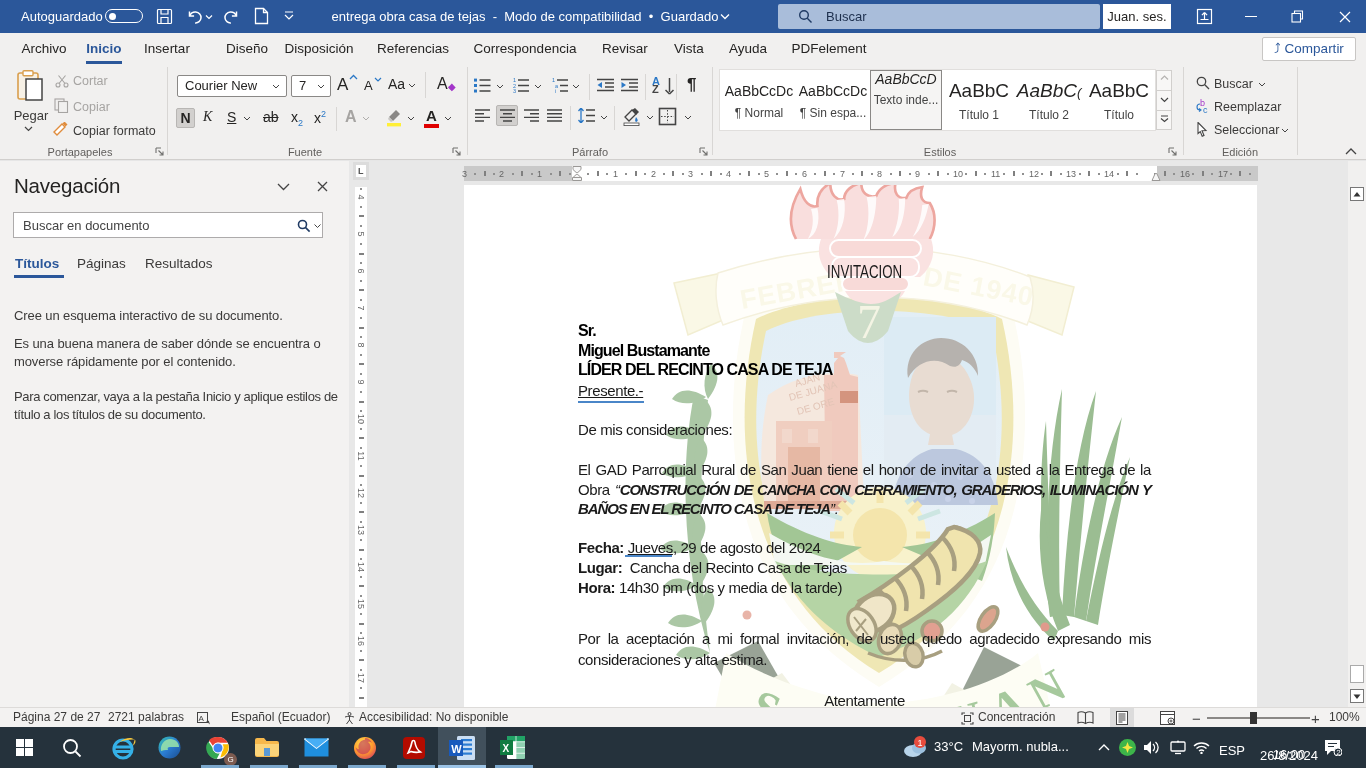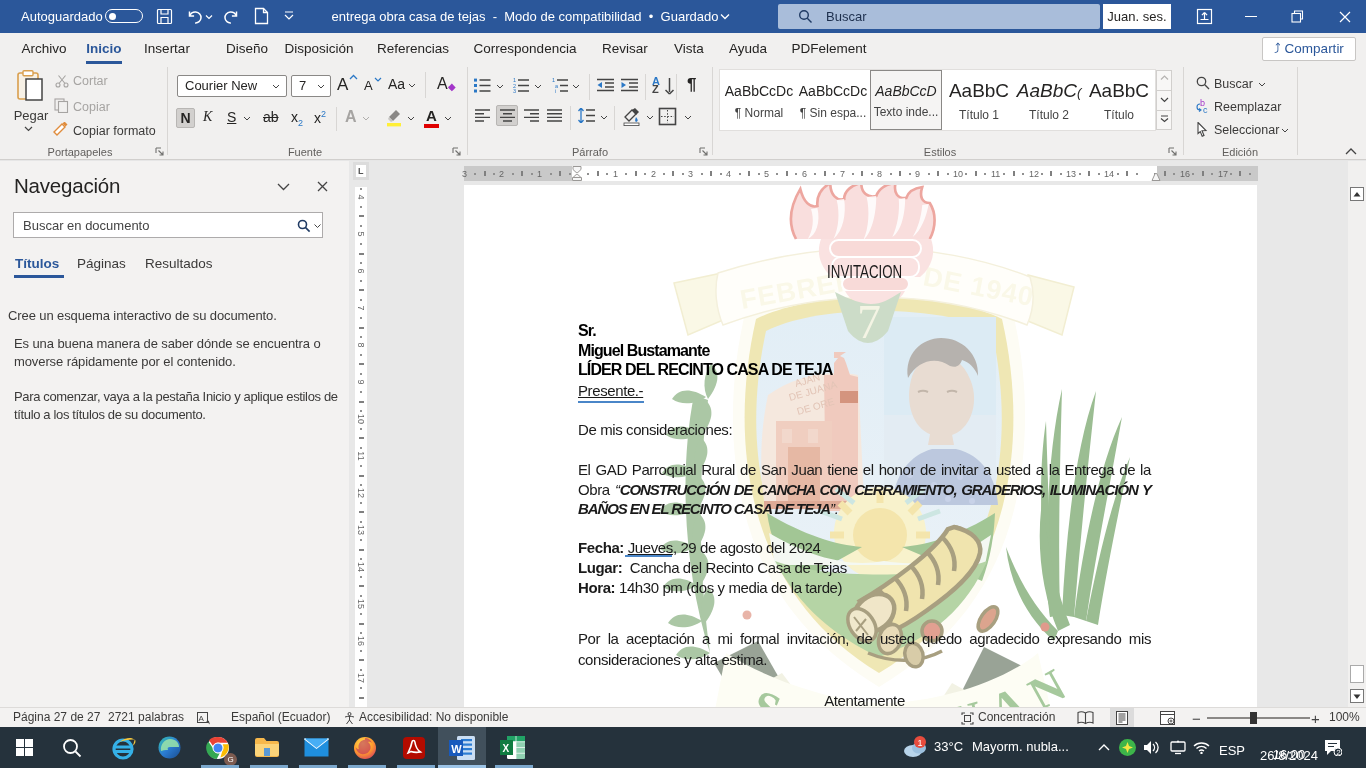--- a/index.html
+++ b/index.html
@@ -361,21 +361,21 @@
 
   <div class="abs" style="left:722px;top:8px;width:74px;height:56px;">
     <div style="font-size:14px;color:#252423;text-align:center;margin-top:11px;">AaBbCcDc</div>
     <div style="font-size:12px;color:#444;text-align:center;margin-top:7px;">¶ Normal</div>
   </div>
   <div class="abs" style="left:796px;top:8px;width:74px;height:56px;">
     <div style="font-size:14px;color:#252423;text-align:center;margin-top:11px;">AaBbCcDc</div>
     <div style="font-size:12px;color:#444;text-align:center;margin-top:7px;">¶ Sin espa...</div>
   </div>
   <div class="abs" style="left:870px;top:6px;width:72px;height:60px;border:1px solid #8a8886;background:#f5f4f3;">
-    <div style="font-size:14px;color:#252423;text-align:center;margin-top:12px;font-style:italic;">AaBbCcD</div>
+    <div style="font-size:14px;color:#252423;text-align:center;font-style:italic;">AaBbCcD</div>
     <div style="font-size:12px;color:#444;text-align:center;margin-top:6px;">Texto inde...</div>
   </div>
   <div class="abs" style="left:944px;top:8px;width:70px;height:56px;">
     <div style="font-size:19px;color:#252423;text-align:center;margin-top:8px;">AaBbC</div>
     <div style="font-size:12px;color:#444;text-align:center;margin-top:6px;">Título 1</div>
   </div>
   <div class="abs" style="left:1014px;top:8px;width:70px;height:56px;">
     <div style="font-size:19px;color:#252423;text-align:center;margin-top:8px;font-style:italic;">AaBbC<span style="font-size:13px;">(</span></div>
     <div style="font-size:12px;color:#444;text-align:center;margin-top:6px;">Título 2</div>
   </div>
@@ -447,21 +447,21 @@
             <path d="M8.6 8.6 L12.6 12.6" stroke="#1f3a63" stroke-width="1.6"></path>
           </svg>
     <svg class="abs" style="left:300px;top:11px" width="7" height="5" viewBox="0 0 7 5">
             <path d="M0.5 0.5 L3.5 3.5 L6.5 0.5" fill="none" stroke="#444" stroke-width="1"></path>
           </svg>
   </div>
   <div class="abs" style="left:15px;top:95px;font-size:13.5px;color:#2b579a;font-weight:bold;">Títulos</div>
   <div class="abs" style="left:14px;top:114px;width:50px;height:3px;background:#2b579a;"></div>
   <div class="abs" style="left:77px;top:95px;font-size:13.5px;color:#3b3a39;">Páginas</div>
   <div class="abs" style="left:145px;top:95px;font-size:13.5px;color:#3b3a39;">Resultados</div>
-  <div class="abs" style="left:8px;top:146px;font-size:13px;color:#3b3a39;line-height:17.5px;letter-spacing:-0.1px;white-space:nowrap;">Cree un esquema interactivo de su documento.</div>
+  <div class="abs" style="left:14px;top:146px;font-size:13px;color:#3b3a39;line-height:17.5px;letter-spacing:-0.1px;white-space:nowrap;">Cree un esquema interactivo de su documento.</div>
   <div class="abs" style="left:14px;top:174px;font-size:13px;color:#3b3a39;line-height:17.5px;letter-spacing:-0.1px;white-space:nowrap;">Es una buena manera de saber dónde se encuentra o<br>moverse rápidamente por el contenido.</div>
   <div class="abs" style="left:14px;top:227px;font-size:13px;color:#3b3a39;line-height:17.5px;letter-spacing:-0.35px;white-space:nowrap;">Para comenzar, vaya a la pestaña Inicio y aplique estilos de<br>título a los títulos de su documento.</div>
 </div>
     </div>
 
 <div id="docarea">
 
   <div class="abs" style="left:4px;top:1px;width:16px;height:18px;background:#fff;border:3px solid #dcdcdc;"></div>
   <div class="abs" style="left:9px;top:5px;font-size:9px;color:#555;font-weight:bold;">L</div>
 

